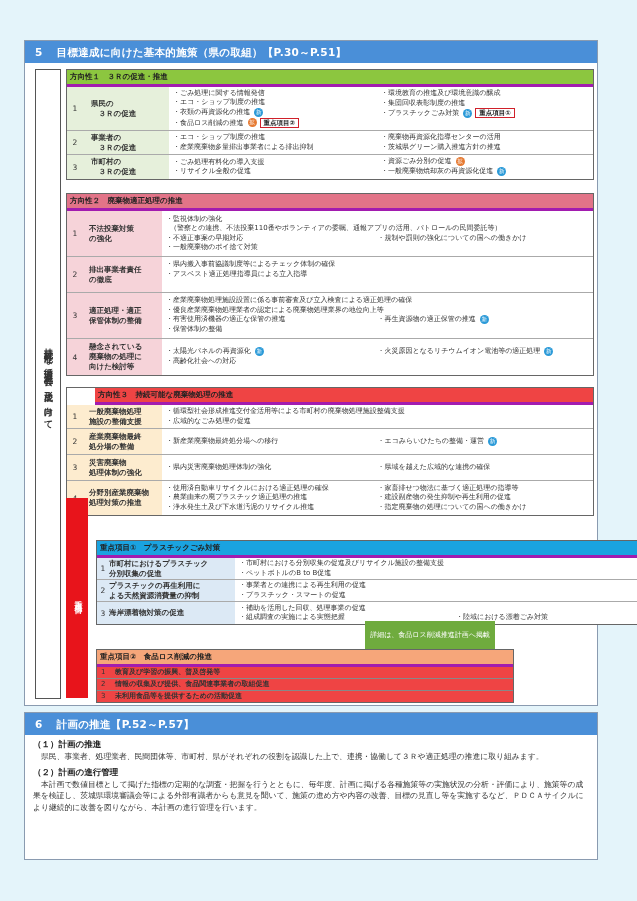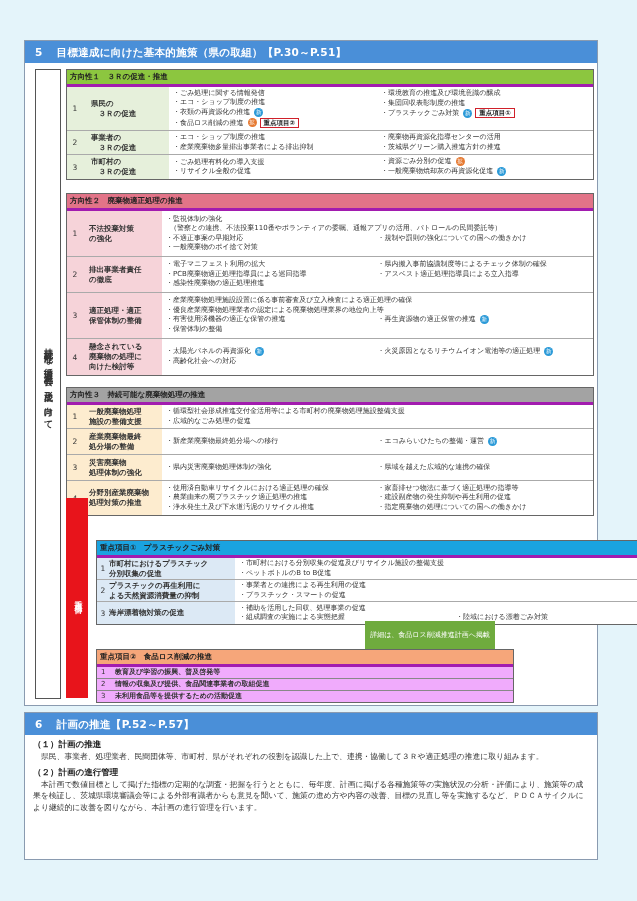--- a/index.html
+++ b/index.html
@@ -23,30 +23,30 @@
   .two>div{flex:1;}
   .bdg{display:inline-block;width:9px;height:9px;border-radius:50%;color:#fff;font-size:5.5px;line-height:9px;text-align:center;vertical-align:middle;margin-left:4px;}
   .bdg.new{background:#2b9ad8;}
   .bdg.ext{background:#e67a32;}
   .key{display:inline-block;border:1px solid #d0202a;font-size:6.5px;font-weight:bold;padding:0 3px;line-height:8px;margin-left:3px;vertical-align:middle;color:#222;}
   
   #g1 .grp-h{background:#8cc63f;}
   #g1 .lab{background:#e6f0db;}
   #g2 .grp-h{background:#e27488;}
   #g2 .lab{background:#f6d3d9;}
-  #g3 .grp-h{background:#a3a3a3;}
+  #g3 .grp-h{background:#ef4444;margin-left:28px;}
   #g3 .lab{background:#fdeccf;}
   .focus-side{position:absolute;left:41px;top:457px;width:22px;height:200px;background:#e8141b;display:flex;align-items:center;justify-content:center;}
   .focus-side .vt{writing-mode:vertical-rl;color:#fff;font-size:8px;font-weight:bold;letter-spacing:2px;}
   #k1{left:71px;top:499px;width:582px;}
   #k1 .grp-h{background:#1aa3e0;}
   #k1 .lab{background:#dce9f5;}
   #k2{left:71px;top:608px;width:418px;}
   #k2 .grp-h{background:#f6a67a;}
-  .k2row{height:11px;line-height:11px;font-size:7px;font-weight:bold;background:#f0abfc;border-bottom:1px solid #888;padding-left:4px;color:#333;}
+  .k2row{height:11px;line-height:11px;font-size:7px;font-weight:bold;background:#ef4444;border-bottom:1px solid #888;padding-left:4px;color:#333;}
   .k2row:last-child{border-bottom:none;}
   .k2row .n{display:inline-block;width:14px;font-weight:normal;}
   .note{position:absolute;left:340px;top:580px;width:130px;height:28px;background:#6fab3e;color:#fff;font-size:7px;display:flex;align-items:center;justify-content:center;}
   .sub-h{font-size:8.5px;font-weight:bold;padding:4px 0 0 8px;color:#222;}
   .para{font-size:7.8px;line-height:11.5px;padding:0 8px 0 8px;color:#333;text-indent:8px;}
 </style>
 </head>
 <body>
 
 <div class="panel" id="p5">
@@ -131,25 +131,20 @@
         <div>・一般廃棄物のポイ捨て対策</div>
       </div>
     </div>
     <div class="row" style="height:36px;">
       <div class="lab" style="width:95px;">
           <span class="n">2</span>
           <span class="t" style="padding-left:6px">排出事業者責任<br>の徹底</span>
         </div>
       <div class="cnt two" style="flex-direction:row;align-items:center;">
         <div>
-            <div>・電子マニフェスト利用の拡大</div>
-            <div>・PCB廃棄物適正処理指導員による巡回指導</div>
-            <div>・感染性廃棄物の適正処理推進</div>
-          </div>
-        <div>
             <div>・県内搬入事前協議制度等によるチェック体制の確保</div>
             <div>・アスベスト適正処理指導員による立入指導</div>
             <div>&nbsp;</div>
           </div>
       </div>
     </div>
     <div class="row" style="height:46px;">
       <div class="lab" style="width:95px;">
           <span class="n">3</span>
           <span class="t" style="padding-left:6px">適正処理・適正<br>保管体制の整備</span>

